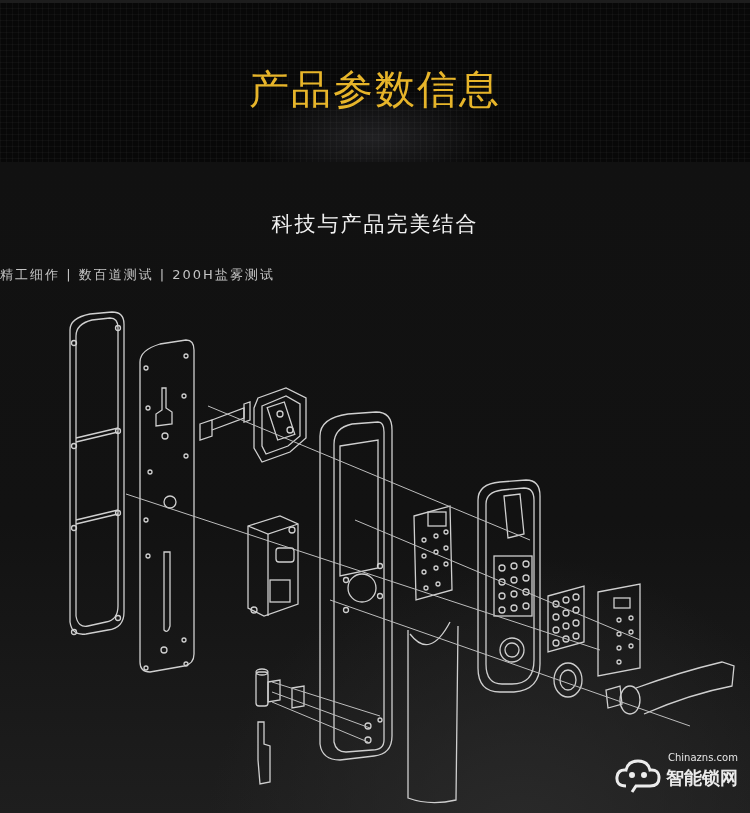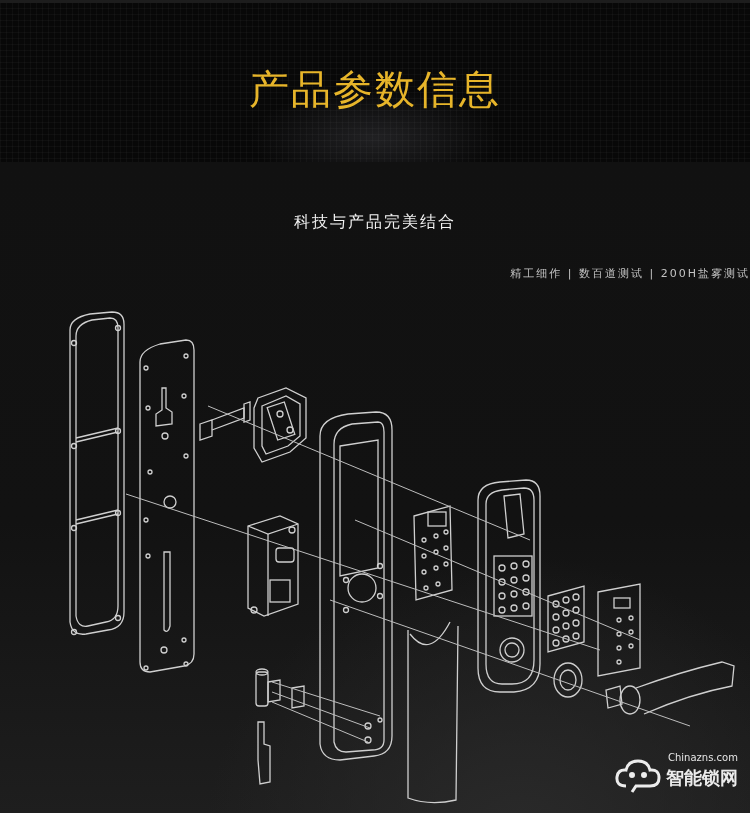--- a/index.html
+++ b/index.html
@@ -7,22 +7,22 @@
   .header{position:absolute;left:0;top:0;width:750px;height:162px;background:#080808;
     background-image:
       radial-gradient(ellipse 180px 70px at 375px 135px, rgba(120,120,130,0.22), rgba(0,0,0,0) 70%),
       repeating-linear-gradient(0deg, rgba(255,255,255,0.03) 0 1px, rgba(0,0,0,0) 1px 6px),
       repeating-linear-gradient(90deg, rgba(255,255,255,0.03) 0 1px, rgba(0,0,0,0) 1px 6px);
     border-top:3px solid #1d1d1d;}
   .header-title{position:absolute;left:0;width:750px;top:66px;text-align:center;color:#e7b52a;font-size:40px;font-weight:normal;letter-spacing:2px;line-height:1;}
   .main{position:absolute;left:0;top:162px;width:750px;height:651px;
     background: radial-gradient(ellipse 420px 380px at 520px 680px, #2a2a2a, rgba(0,0,0,0) 75%),
                 linear-gradient(180deg,#111 0%,#121212 55%,#1e1e1e 100%);}
-  .subtitle{position:absolute;left:0;width:750px;top:214px;text-align:center;color:#f2f2f2;font-size:16px;letter-spacing:2px;line-height:1;}
-  .tagline{position:absolute;left:0;width:750px;top:268px;text-align:right;color:#c4c4c4;font-size:11px;letter-spacing:2px;line-height:1;}
+  .subtitle{position:absolute;left:0;width:750px;top:214px;text-align:center;color:#f2f2f2;font-size:21px;letter-spacing:2px;line-height:1;}
+  .tagline{position:absolute;left:0;width:750px;top:268px;text-align:left;color:#c4c4c4;font-size:13px;letter-spacing:2px;line-height:1;}
   .diagram{position:absolute;left:0;top:300px;width:750px;height:513px;}
   .watermark{position:absolute;left:610px;top:750px;width:135px;height:50px;}
   .wm-domain{position:absolute;left:58px;top:2px;color:#e6e6e6;font-size:10px;letter-spacing:0px;}
   .wm-name{position:absolute;left:56px;top:16px;color:#ececec;font-size:18px;font-weight:bold;letter-spacing:0px;font-family:Liberation Serif, serif;}
   .wm-icon{position:absolute;left:4px;top:8px;width:48px;height:36px;}
 </style>
 </head>
 <body>
 
 <div class="header">

